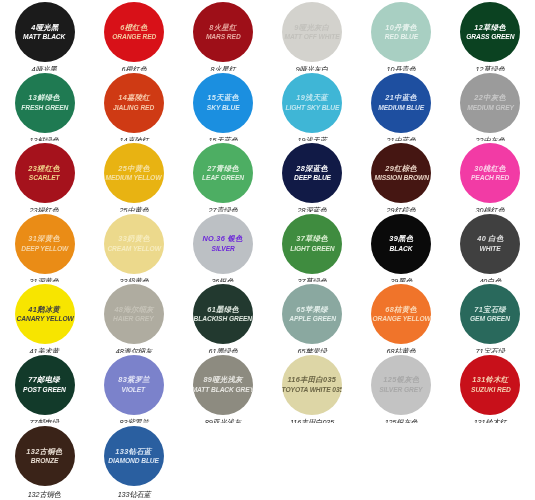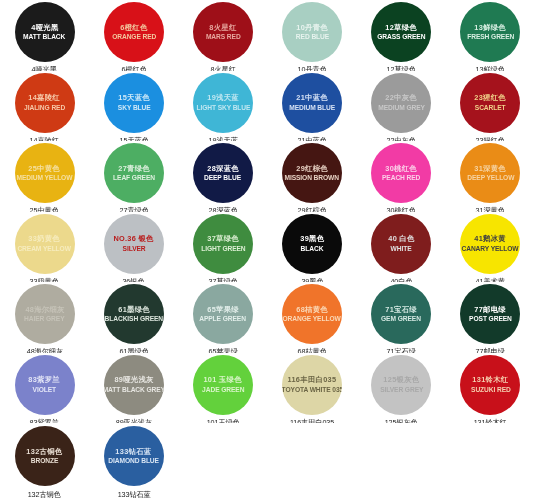--- a/index.html
+++ b/index.html
@@ -13,20 +13,21 @@
     overflow: hidden;
     font-family: "Liberation Sans", "DejaVu Sans", sans-serif;
   }
   #swatch-grid {
     display: grid;
     grid-template-columns: repeat(6, 1fr);
     grid-template-rows: repeat(6, 1fr);
     width: 535px;
     height: 500px;
     box-sizing: border-box;
+    font-style: italic;
   }
   .swatch-cell {
     position: relative;
     display: flex;
     flex-direction: column;
     align-items: center;
     justify-content: flex-start;
     box-sizing: border-box;
     padding-top: 2px;
     overflow: hidden;
@@ -105,20 +106,29 @@
       <div class="swatch-disc-wrap">
         <div class="swatch-disc" style="background: rgb(158, 15, 24); color: rgb(232, 169, 160);">
           <div class="disc-cn">8火星红</div>
           <div class="disc-en">MARS RED</div>
         </div>
       </div>
       <div class="swatch-caption">8火星红</div>
     </div>
     <div class="swatch-cell">
       <div class="swatch-disc-wrap">
+        <div class="swatch-disc" style="background: rgb(211, 210, 205); color: rgb(194, 193, 188);">
+          <div class="disc-cn">9哑光灰白</div>
+          <div class="disc-en">MATT OFF WHITE</div>
+        </div>
+      </div>
+      <div class="swatch-caption">9哑光灰白</div>
+    </div>
+    <div class="swatch-cell">
+      <div class="swatch-disc-wrap">
         <div class="swatch-disc" style="background: rgb(168, 207, 194); color: rgb(231, 243, 238);">
           <div class="disc-cn">10丹青色</div>
           <div class="disc-en">RED BLUE</div>
         </div>
       </div>
       <div class="swatch-caption">10丹青色</div>
     </div>
     <div class="swatch-cell">
       <div class="swatch-disc-wrap">
         <div class="swatch-disc" style="background: rgb(11, 66, 33); color: rgb(255, 255, 255);">
@@ -249,21 +259,21 @@
       <div class="swatch-disc-wrap">
         <div class="swatch-disc" style="background: rgb(236, 217, 140); color: rgb(246, 236, 190);">
           <div class="disc-cn">33奶黄色</div>
           <div class="disc-en">CREAM YELLOW</div>
         </div>
       </div>
       <div class="swatch-caption">33奶黄色</div>
     </div>
     <div class="swatch-cell">
       <div class="swatch-disc-wrap">
-        <div class="swatch-disc" style="background: rgb(188, 192, 196); color: #b91c1c;">
+        <div class="swatch-disc" style="background: rgb(188, 192, 196); color: #6d28d9;">
           <div class="disc-cn">NO.36 银色</div>
           <div class="disc-en">SILVER</div>
         </div>
       </div>
       <div class="swatch-caption">36银色</div>
     </div>
     <div class="swatch-cell">
       <div class="swatch-disc-wrap">
         <div class="swatch-disc" style="background: rgb(63, 140, 63); color: rgb(220, 239, 211);">
           <div class="disc-cn">37草绿色</div>
@@ -276,21 +286,21 @@
       <div class="swatch-disc-wrap">
         <div class="swatch-disc" style="background: rgb(10, 10, 10); color: rgb(255, 255, 255);">
           <div class="disc-cn">39黑色</div>
           <div class="disc-en">BLACK</div>
         </div>
       </div>
       <div class="swatch-caption">39黑色</div>
     </div>
     <div class="swatch-cell">
       <div class="swatch-disc-wrap">
-        <div class="swatch-disc" style="background: #7f1d1d; color: rgb(224, 224, 224);">
+        <div class="swatch-disc" style="background: #404040; color: rgb(224, 224, 224);">
           <div class="disc-cn">40 白色</div>
           <div class="disc-en">WHITE</div>
         </div>
       </div>
       <div class="swatch-caption">40白色</div>
     </div>
     <div class="swatch-cell">
       <div class="swatch-disc-wrap">
         <div class="swatch-disc" style="background: rgb(247, 229, 0); color: #404040;">
           <div class="disc-cn">41鹅冰黄</div>
@@ -366,29 +376,20 @@
       <div class="swatch-disc-wrap">
         <div class="swatch-disc" style="background: rgb(141, 139, 128); color: rgb(231, 230, 225);">
           <div class="disc-cn">89哑光浅灰</div>
           <div class="disc-en">MATT BLACK GREY</div>
         </div>
       </div>
       <div class="swatch-caption">89亚光浅灰</div>
     </div>
     <div class="swatch-cell">
       <div class="swatch-disc-wrap">
-        <div class="swatch-disc" style="background: rgb(99, 209, 60); color: rgb(217, 245, 201);">
-          <div class="disc-cn">101 玉绿色</div>
-          <div class="disc-en">JADE GREEN</div>
-        </div>
-      </div>
-      <div class="swatch-caption">101玉绿色</div>
-    </div>
-    <div class="swatch-cell">
-      <div class="swatch-disc-wrap">
         <div class="swatch-disc" style="background: rgb(221, 214, 166); color: rgb(107, 101, 69);">
           <div class="disc-cn">116丰田白035</div>
           <div class="disc-en">TOYOTA WHITE 035</div>
         </div>
       </div>
       <div class="swatch-caption">116丰田白035</div>
     </div>
     <div class="swatch-cell">
       <div class="swatch-disc-wrap">
         <div class="swatch-disc" style="background: rgb(195, 195, 195); color: rgb(168, 168, 168);">

